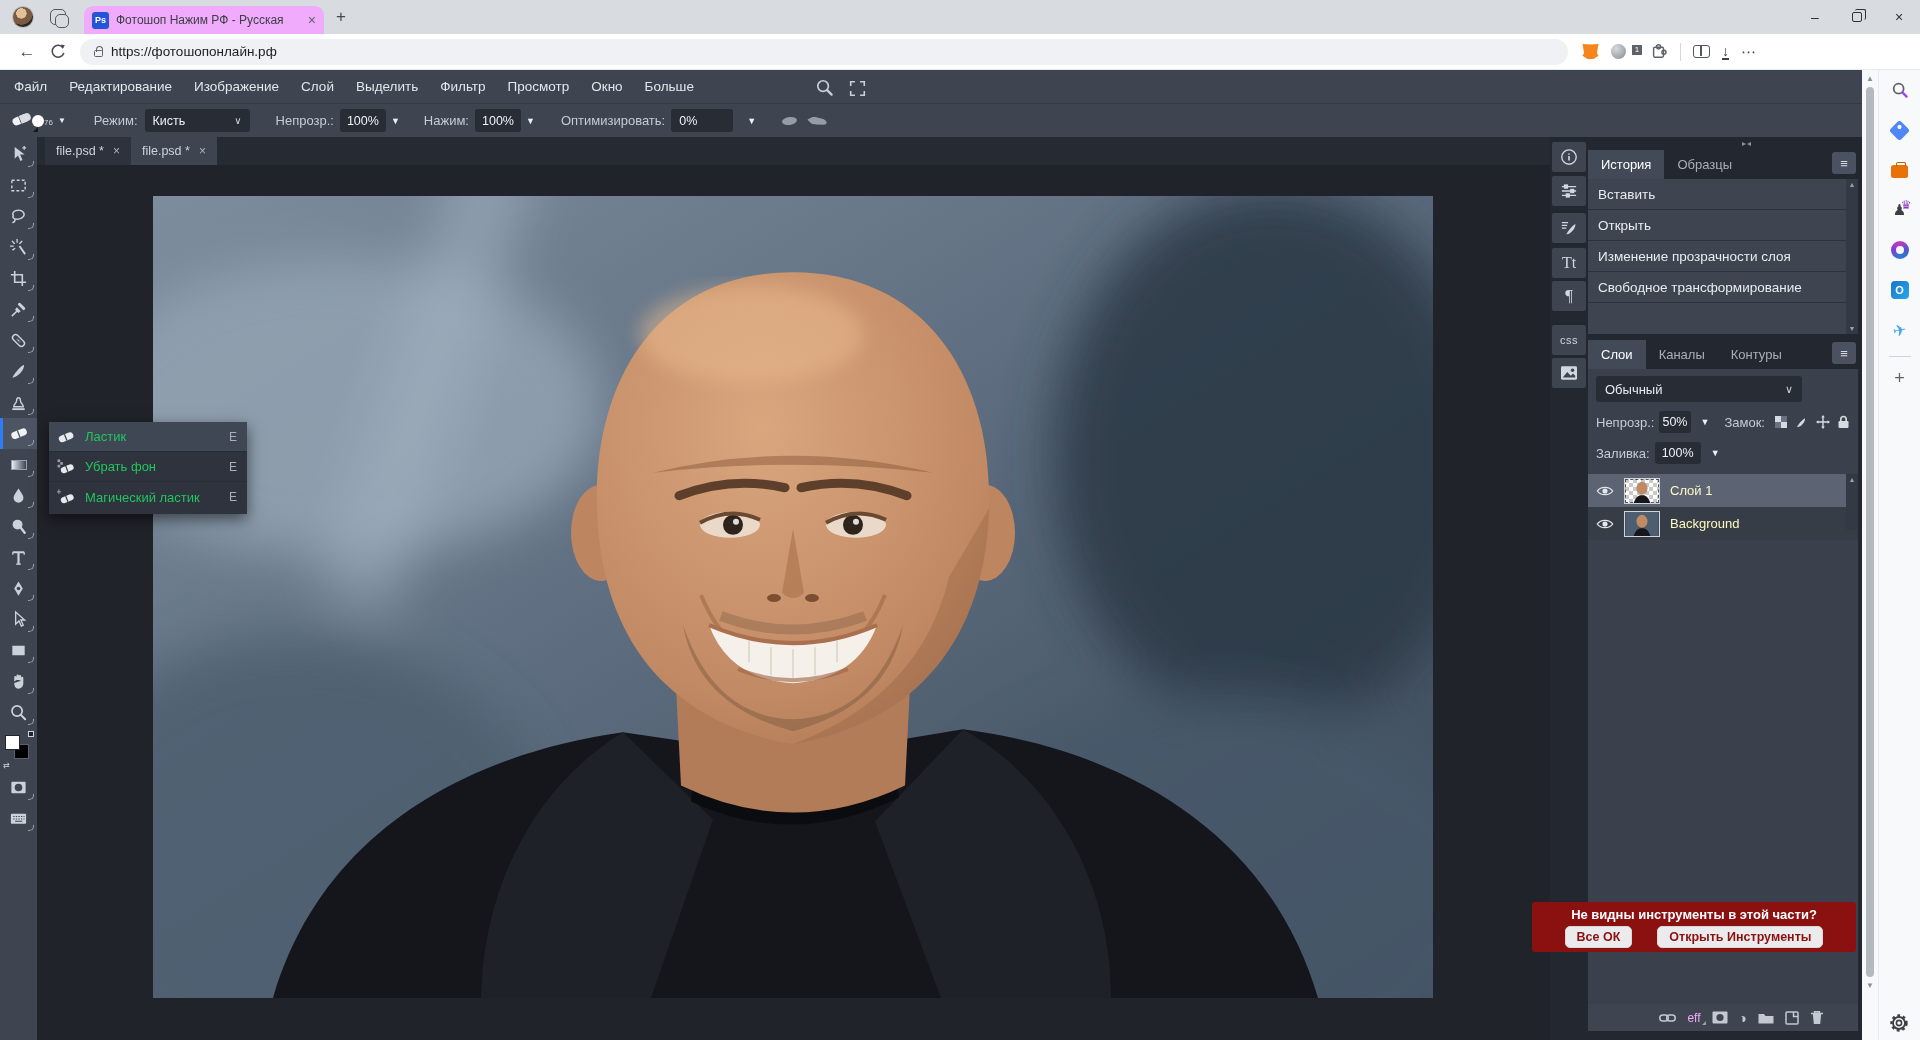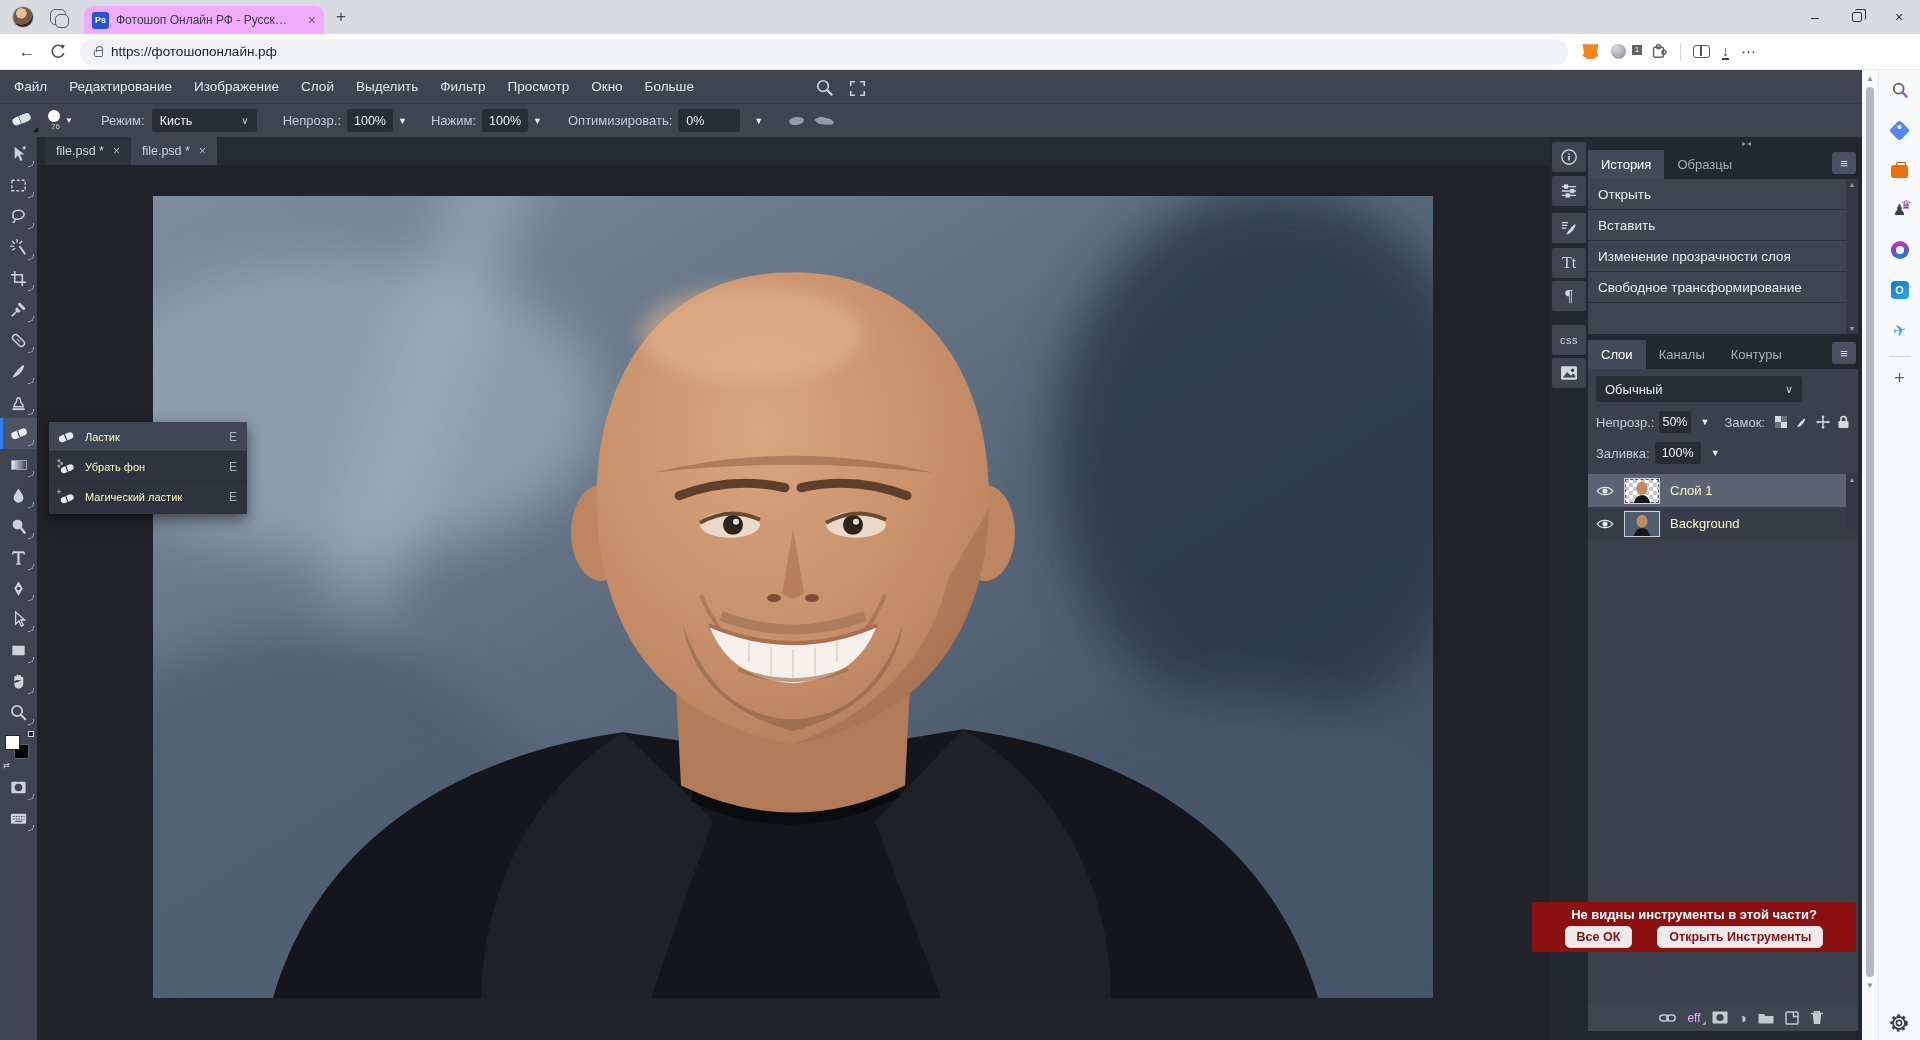--- a/index.html
+++ b/index.html
@@ -45,21 +45,21 @@
 
 #menubar{left:0;top:70px;width:1862px;height:33px;background:#3e4450;display:flex;align-items:center;color:#e2e6ed}
 .mitem{padding:0 11px;font-size:13.5px;white-space:nowrap}
 .mbar-ico{position:absolute;top:78px}
 #optionsbar{left:0;top:103px;width:1862px;height:34px;background:#3e4450;border-top:1px solid #343a46;display:flex;align-items:center;color:#c6cbd4}
 .optlabel{font-size:13px;white-space:nowrap}
 .optbox{background:#272c35;color:#eef1f6;height:23px;border-radius:3px;display:flex;align-items:center;justify-content:center;font-size:12.5px}
 .dda{color:#eef1f6;font-size:9px;margin-left:5px}
 #cur-tool-ico{position:relative;margin-left:10px}
 #cur-tool-ico::after{content:"";position:absolute;right:-6px;bottom:0;border-left:5px solid transparent;border-bottom:5px solid #14171c;}
-#brushsize{display:flex;flex-direction:column;align-items:flex-end;margin-left:16px;line-height:1}
+#brushsize{display:flex;align-items:flex-end;line-height:1}
 #brushsize .bcirc{width:12px;height:12px;background:#fff;border-radius:50%}
 #brushsize .bnum{font-size:8px;color:#cfd3da;margin-top:1px}
 .tip1{width:15px;height:8px;background:#959ca8;border-radius:50%;transform:rotate(-8deg)}
 .tip2{width:20px;height:8px;background:#959ca8;border-radius:50% 50% 50% 50%/60% 60% 40% 40%;transform:rotate(8deg);clip-path:polygon(0 50%,30% 0,100% 20%,100% 80%,30% 100%)}
 
 
 #toolbar{left:0;top:137px;width:37px;height:903px;background:#3e4450;padding-top:2px}
 .tool{position:relative;width:37px;height:31px;display:flex;align-items:center;justify-content:center}
 .tool::after{content:"";position:absolute;right:3px;bottom:3px;width:5px;height:5px;border-right:1.4px solid #99a0ac;border-bottom:1.4px solid #99a0ac;border-bottom-right-radius:5px}
 .tool.sel{background:#4d5564;box-shadow:inset 3px 0 0 #2e7cf6}
@@ -75,21 +75,21 @@
 .dtab .x{color:#aeb4bf;font-size:12px}
 .dtab.inact{background:#2d323c;margin-left:8px}
 .dtab.act{background:#3e4450}
 #canvas{left:37px;top:165px;width:1513px;height:875px;background:#202329}
 #photo{position:absolute;left:116px;top:31px;width:1280px;height:802px}
 
 
 #flyout{left:49px;top:422px;width:198px;height:92px;background:#2e333e;box-shadow:0 5px 14px rgba(0,0,0,.55);z-index:60}
 .fitem{height:30px;display:flex;align-items:center;padding:0 10px 0 8px;gap:10px;border-bottom:1px solid #272c35}
 .fitem.hl{background:#3f4654}
-.fitem .flabel{flex:1;color:#fef9c3;font-size:11px;white-space:nowrap}
+.fitem .flabel{flex:1;color:#22c55e;font-size:13px;white-space:nowrap}
 .fitem .fkey{color:#a9afba;font-size:12px}
 
 
 #rightbg{left:1550px;top:137px;width:312px;height:903px;background:#23272f}
 .collapse{position:absolute;top:139px;color:#8d939e;font-size:8px;letter-spacing:1px}
 .pcell{position:absolute;left:1552px;width:34px;height:30px;background:#3e4450;display:flex;align-items:center;justify-content:center;color:#d3d7df;border-radius:2px}
 .serif{font-family:"Liberation Serif",serif}
 
 #history{left:1588px;top:150px;width:270px}
 .ptabs{height:29px;display:flex;align-items:center;position:relative}
@@ -148,21 +148,21 @@
 </head>
 <body>
 
 <div id="screen">
 
   <div id="titlebar" class="abs">
     <div id="avatar"></div>
     <div id="workspaces"></div>
     <div class="btab">
       <span class="ps-fav">Ps</span>
-      <span class="btab-title">Фотошоп Онлайн РФ - Русская</span>
+      <span class="btab-title">Фотошоп Нажим РФ - Русская</span>
       <span class="btab-close">×</span>
     </div>
     <span id="newtab">+</span>
     <div id="winctl">
       <span class="wbtn">–</span>
       <span class="wbtn">
           <span id="restore"></span>
         </span>
       <span class="wbtn">×</span>
     </div>
@@ -562,22 +562,22 @@
       </svg>
     </div>
 
   <div id="history" class="abs">
     <div class="ptabs">
       <span class="ptab act">История</span>
       <span class="ptab">Образцы</span>
       <span class="pburger">≡</span>
     </div>
     <div id="histlist">
+      <div class="hrow">Вставить</div>
       <div class="hrow">Открыть</div>
-      <div class="hrow">Вставить</div>
       <div class="hrow">Изменение прозрачности слоя</div>
       <div class="hrow">Свободное трансформирование</div>
       <div class="vscroll">
         <span>▲</span>
         <span>▼</span>
       </div>
     </div>
   </div>
 
   <div id="layers" class="abs">

